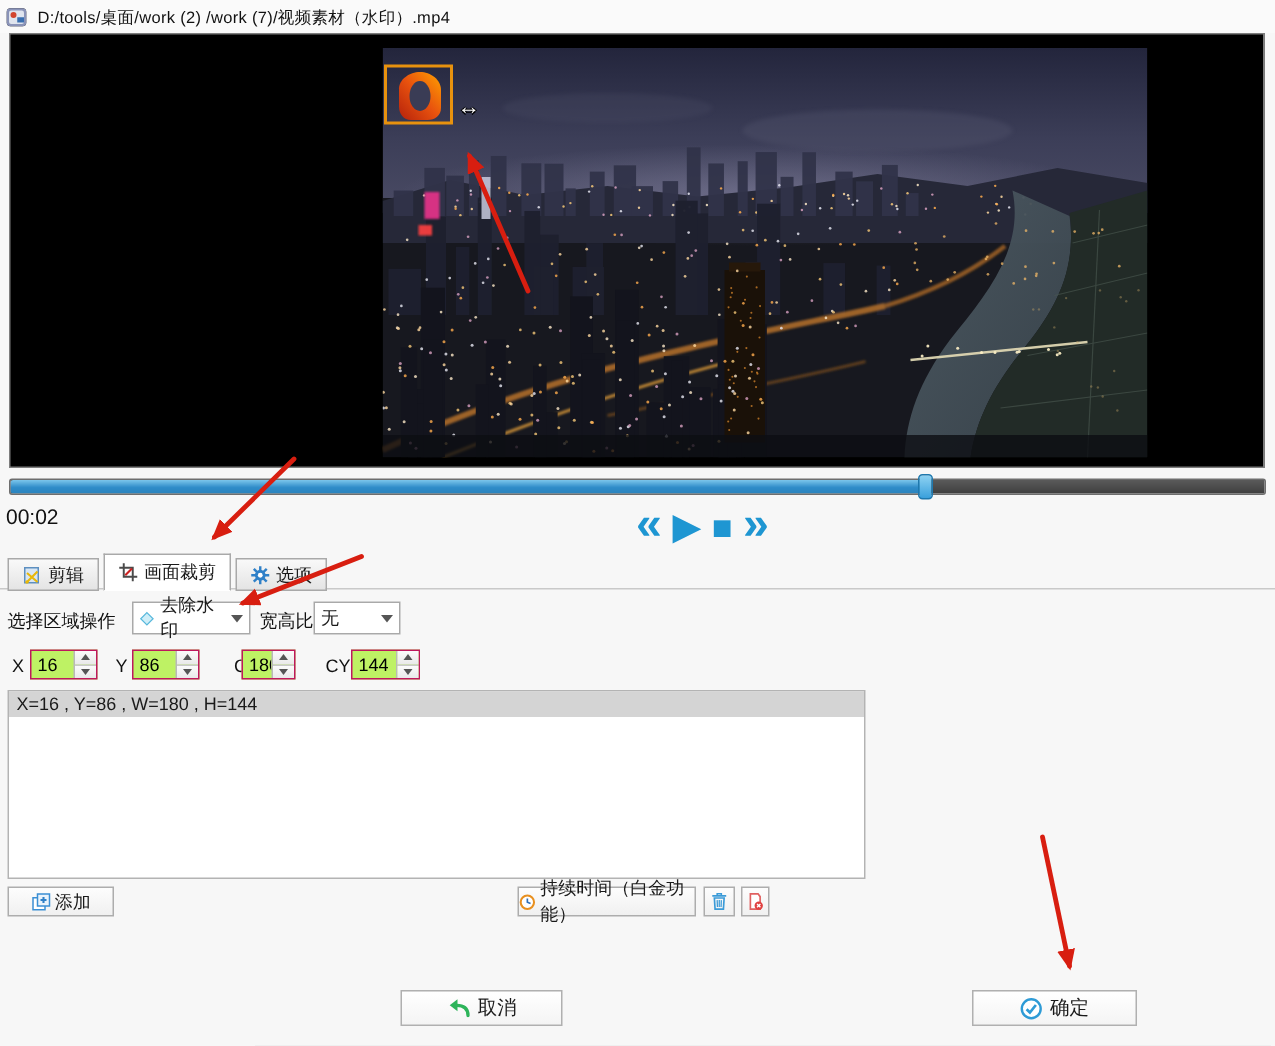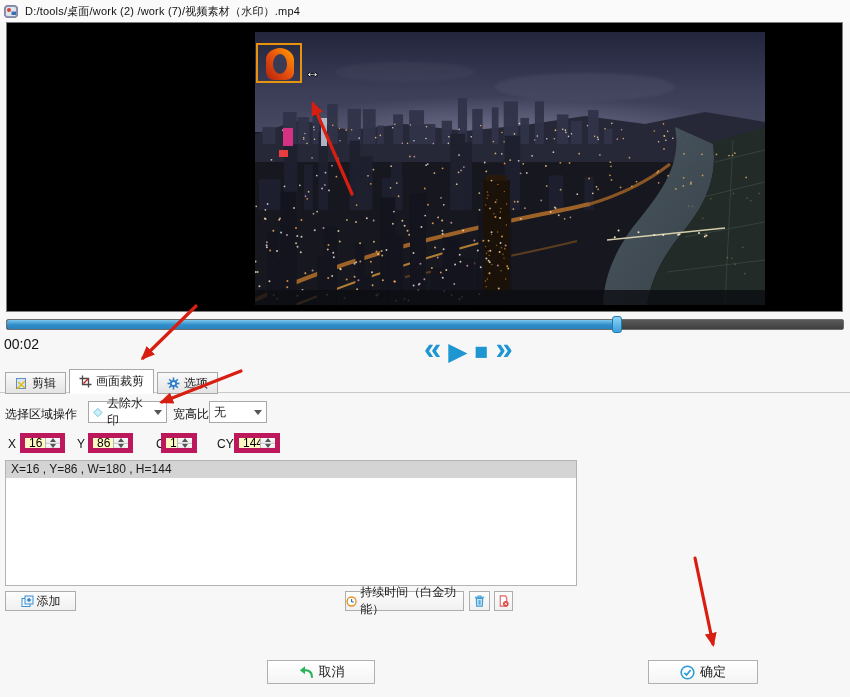--- a/index.html
+++ b/index.html
@@ -38,21 +38,21 @@
   .tab{display:inline-flex;align-items:center;gap:4px;height:22px;padding:0 9px;font-size:12px;
        border:1px solid #a9a9a9;background:linear-gradient(#f9f9f9,#e4e4e4);box-sizing:border-box;cursor:pointer;}
   .tab.active{background:#fff;height:25px;border-bottom:1px solid #fff;}
   
   .lbl{position:absolute;font-size:12px;color:#111;}
   .dropdown{position:absolute;height:22px;background:#fff;border:1px solid #a9a9a9;box-sizing:border-box;
             display:flex;align-items:center;gap:4px;padding:0 4px;font-size:12px;cursor:pointer;}
   .dd-caret{margin-left:auto;width:0;height:0;border-left:4px solid transparent;border-right:4px solid transparent;
             border-top:5px solid #555;}
   
-  .spinbox{position:absolute;height:20px;background:#fef9c3;border:5px solid #be185d;box-sizing:border-box;display:flex;}
+  .spinbox{position:absolute;height:20px;background:#bef264;border:1px solid #be185d;box-sizing:border-box;display:flex;}
   .spinbox input{flex:1;min-width:0;border:0;outline:0;font-size:12px;padding:0 0 0 4px;font-family:inherit;background:transparent;}
   .spin{width:14px;border-left:1px solid #b9b9b9;display:flex;flex-direction:column;}
   .spin .sb{flex:1;display:flex;align-items:center;justify-content:center;background:linear-gradient(#fbfbfb,#e9e9e9);cursor:pointer;}
   .spin .sb + .sb{border-top:1px solid #c9c9c9;}
   .tri-up{width:0;height:0;border-left:3px solid transparent;border-right:3px solid transparent;border-bottom:4px solid #555;}
   .tri-dn{width:0;height:0;border-left:3px solid transparent;border-right:3px solid transparent;border-top:4px solid #555;}
   
   .regionlist{position:absolute;left:5px;top:460px;width:572px;height:126px;background:#fff;
               border:1px solid #b3b3b3;box-sizing:border-box;overflow:hidden;}
   .regionrow{height:17px;line-height:17px;background:#d4d4d4;font-size:12px;padding-left:5px;color:#1a1a1a;cursor:default;}

